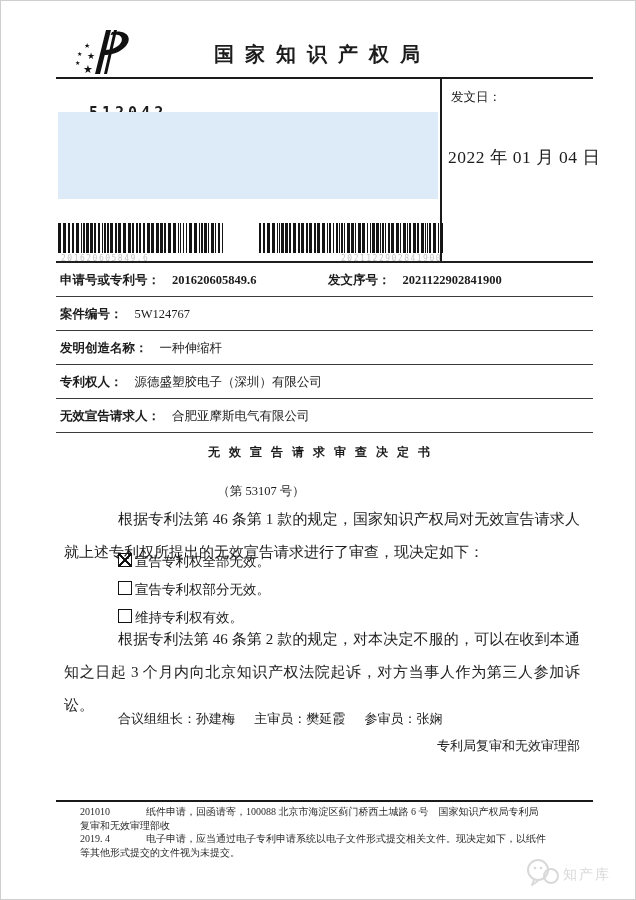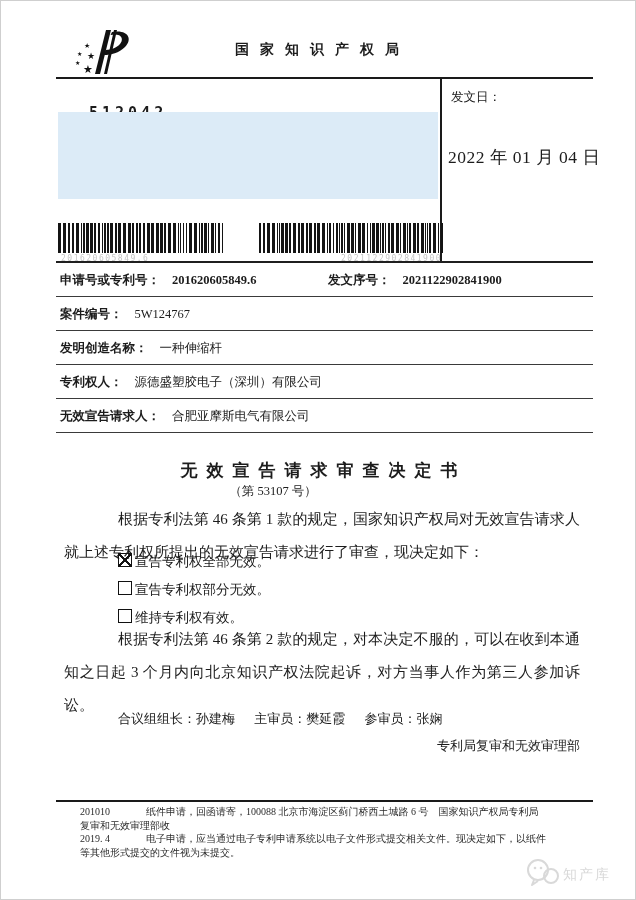--- a/index.html
+++ b/index.html
@@ -7,21 +7,21 @@
     position:relative;width:636px;height:900px;background:#fff;
     border:1px solid #cfcfcf;box-sizing:border-box;overflow:hidden;
     font-family:"Liberation Serif","DejaVu Serif",serif;color:#1c1c1c;
   }
   .page *{box-sizing:border-box;}
   .abs{position:absolute;}
   .b{font-weight:bold;}
 
   
   .logo{left:72px;top:26px;width:64px;height:50px;}
-  .org-title{left:148px;top:40px;width:336px;text-align:center;font-size:14px;
+  .org-title{left:148px;top:40px;width:336px;text-align:center;font-size:20px;
     font-weight:bold;letter-spacing:11px;text-indent:11px;white-space:nowrap;}
   .header-rule{left:55px;top:76px;width:537px;height:2px;background:#1a1a1a;}
 
   
   .vdivider{left:439px;top:77px;width:2px;height:184px;background:#1a1a1a;}
   .issue-label{left:450px;top:88px;font-size:12.5px;}
   .issue-date{left:447px;top:144px;font-size:17.5px;white-space:nowrap;letter-spacing:.5px;}
 
   
   .partial-num{left:88px;top:103px;font-family:"DejaVu Sans Mono",monospace;
@@ -40,23 +40,23 @@
 
   
   .info-table{left:55px;top:262px;width:537px;font-size:12.5px;}
   .irow{position:relative;height:34px;line-height:34px;border-bottom:1px solid #3a3a3a;
     padding-left:4px;white-space:nowrap;}
   .irow .lbl{font-weight:bold;}
   .irow .val{margin-left:12px;}
   .irow .pair2{position:absolute;left:272px;top:0;}
 
   
-  .doc-title{left:0;top:458px;width:636px;text-align:center;font-size:17px;font-weight:bold;
+  .doc-title{left:0;top:443px;width:636px;text-align:center;font-size:12px;font-weight:bold;
     letter-spacing:9px;text-indent:9px;}
-  .doc-number{left:0;top:482px;width:520px;text-align:center;font-size:12.5px;margin-left:12px;}
+  .doc-number{left:0;top:482px;width:520px;text-align:center;font-size:12.5px;}
   .para{left:63px;width:516px;font-size:15px;line-height:33px;text-align:justify;
     text-indent:54px;}
   .para1{top:502px;} .para2{top:622px;}
   .options{left:117px;top:552px;}
   .opt{height:28px;display:flex;font-size:13.5px;}
   .checkbox{width:14px;height:14px;border:1.5px solid #111;margin-right:3px;flex:0 0 auto;}
   .checkbox.checked{
     background-image:
       linear-gradient(to top right,transparent 45%,#111 45% 55%,transparent 55%),
       linear-gradient(to bottom right,transparent 45%,#111 45% 55%,transparent 55%);

